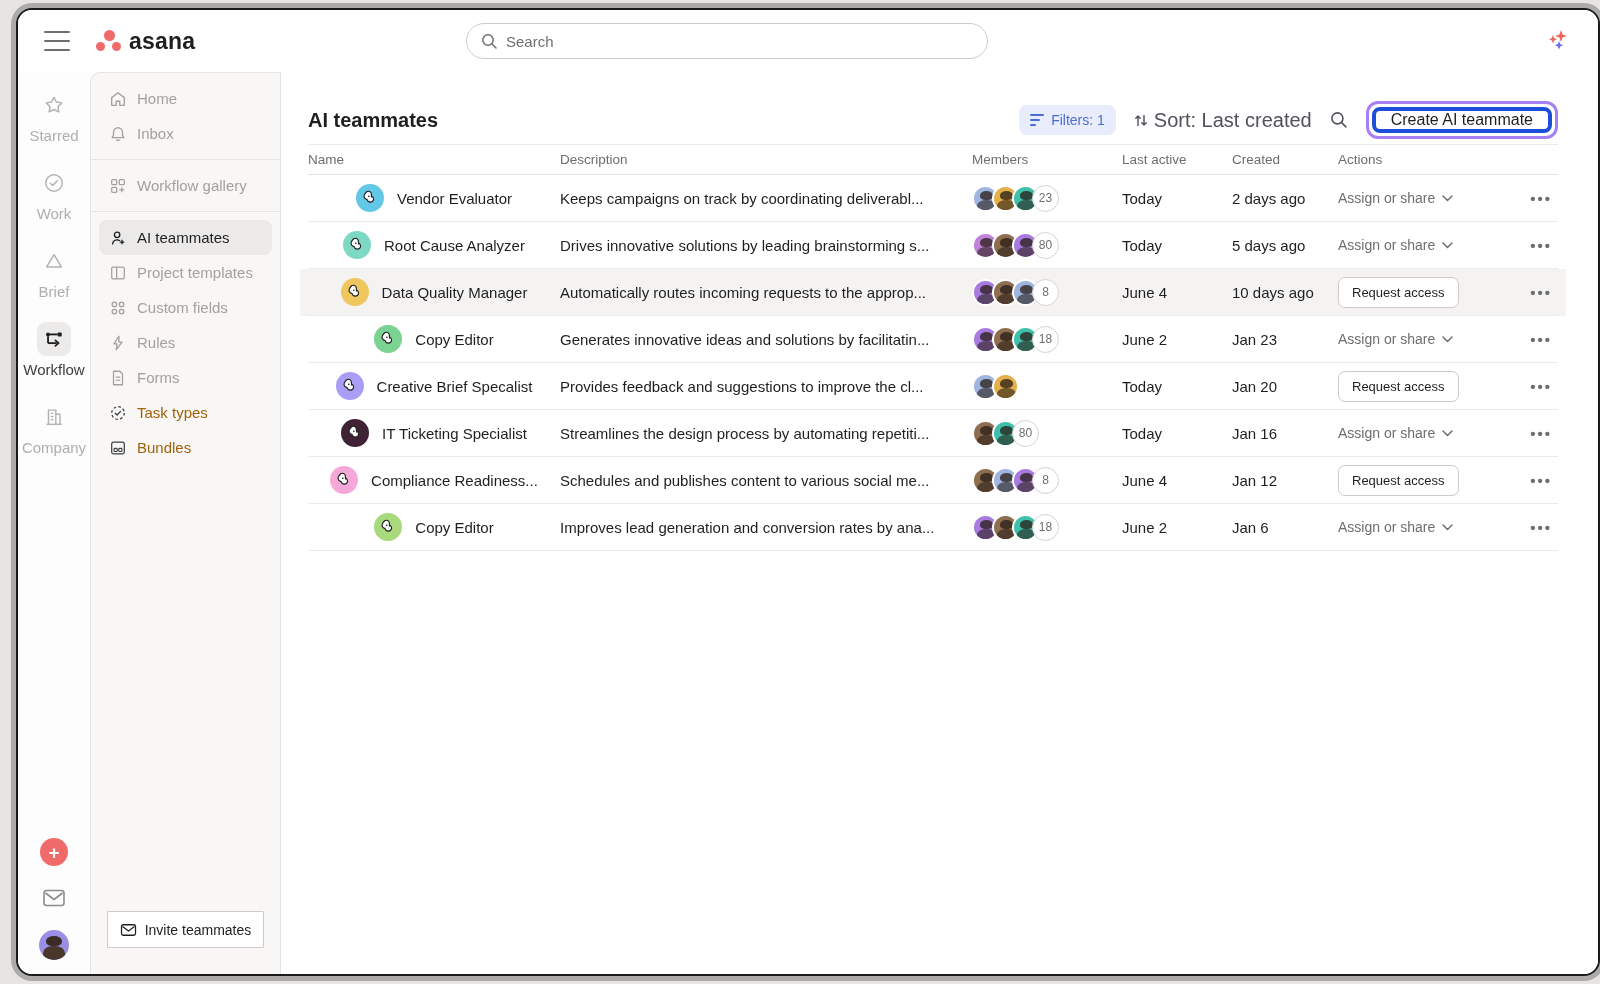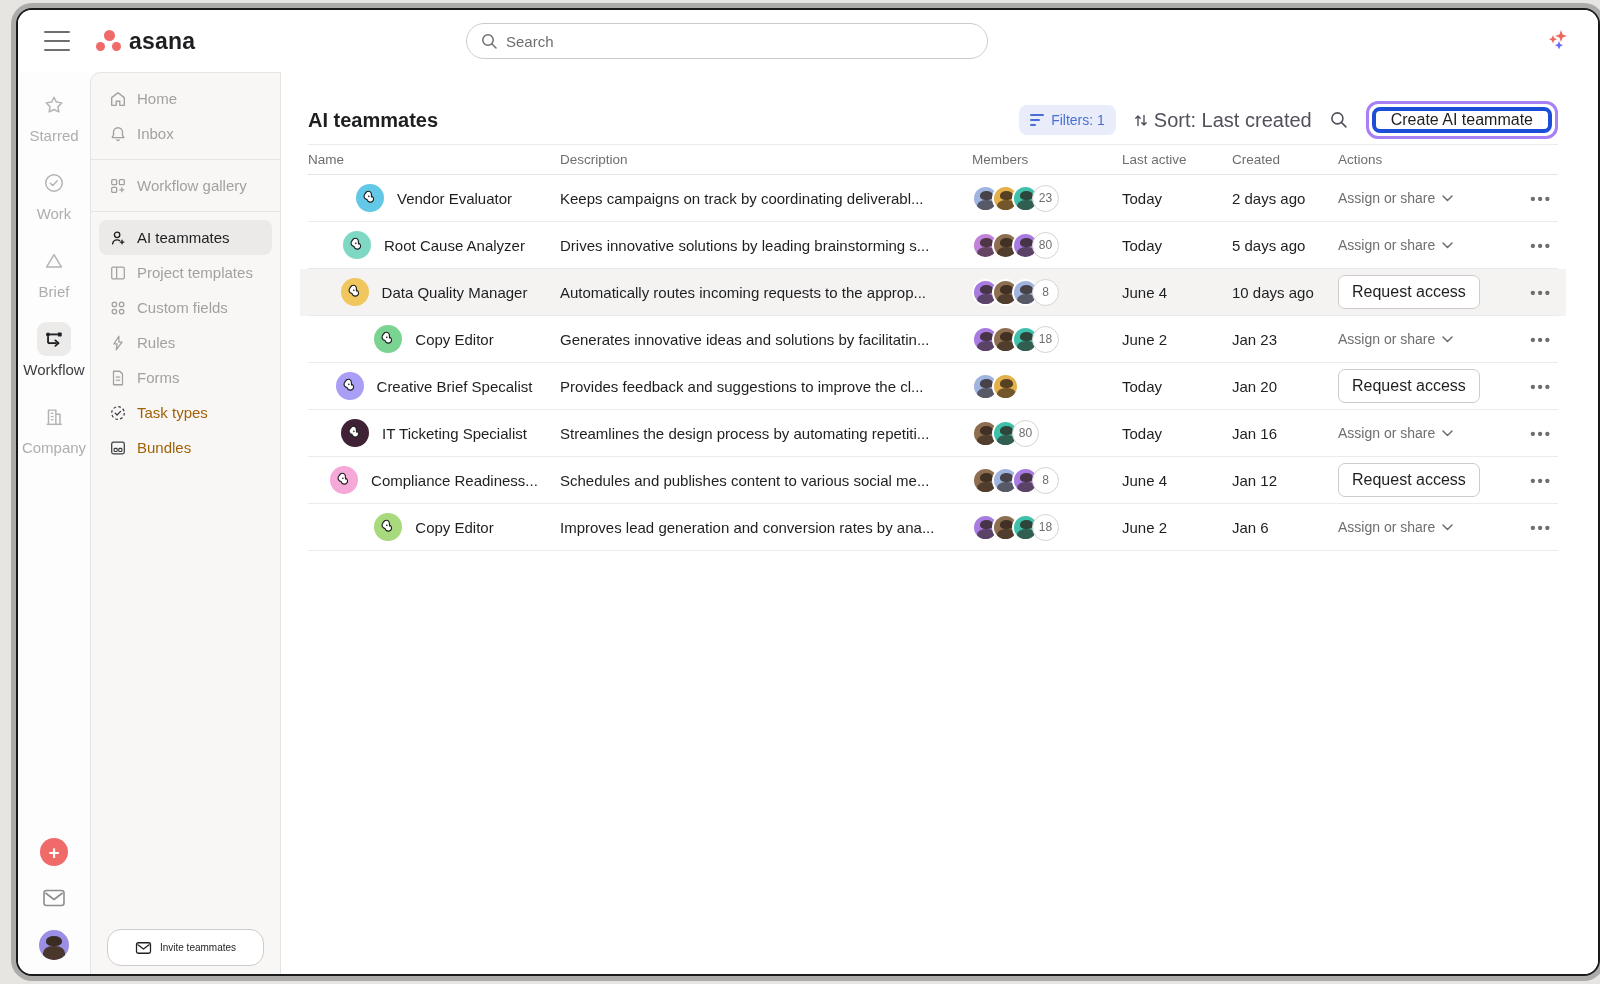--- a/index.html
+++ b/index.html
@@ -44,29 +44,29 @@
   .rail-item.active .rail-label { color:#3d3e40; }
   .rail-bottom { margin-top:auto; display:flex; flex-direction:column; align-items:center; gap:22px; }
   .plus-btn { width:28px; height:28px; border-radius:50%; background:#f06a6a; color:#fff; display:flex; align-items:center; justify-content:center; font-size:19px; font-weight:700; cursor:pointer; line-height:1; }
   .rail-avatar { width:30px; height:30px; border-radius:50%; background:#9a8fe4; overflow:hidden; position:relative; cursor:pointer; }
   .rail-avatar:after { content:""; position:absolute; left:7px; top:6px; width:16px; height:10px; background:#3a2c25; border-radius:50% 50% 40% 40%; }
   .rail-avatar:before { content:""; position:absolute; left:4px; top:16px; width:22px; height:16px; background:#4a372c; border-radius:45% 45% 0 0; }
   
   .sidebar {
     width:191px; flex:0 0 191px; background:#f8f7f6;
     border:1px solid #e6e4e2; border-bottom:none; border-radius:10px 0 0 0;
-    display:flex; flex-direction:column; padding:8px 0 8px;
+    display:flex; flex-direction:column; padding:8px 0 26px;
   }
   .side-item { display:flex; align-items:center; gap:10px; height:35px; padding:0 10px; margin:0 8px; border-radius:8px; font-size:15px; color:#a3a1a0; cursor:pointer; white-space:nowrap; }
   .side-item.dark { color:#a16207; }
   .side-item.active { background:#eceae8; color:#1e1f21; font-weight:500; }
   .side-divider { height:1px; background:#e6e4e2; margin:8px 0; }
   .invite-btn {
-    margin:auto 16px 0; height:37px; background:#fff; border:1px solid #cfcbca; border-radius:14px;
-    display:flex; align-items:center; justify-content:center; gap:8px; font-size:10px; color:#1e1f21; cursor:pointer;
+    margin:auto 16px 0; height:37px; background:#fff; border:1px solid #cfcbca; border-radius:1px;
+    display:flex; align-items:center; justify-content:center; gap:8px; font-size:14px; color:#1e1f21; cursor:pointer;
   }
   
   .main { flex:1; background:#fff; padding:0 40px 0 27px; overflow:hidden; }
   .main-header { display:flex; align-items:center; padding-top:24px; height:72px; }
   .page-title { font-size:20px; font-weight:600; color:#1e1f21; }
   .header-controls { margin-left:auto; display:flex; align-items:center; gap:18px; }
   .filters-pill { display:flex; align-items:center; gap:7px; background:#e9edfb; color:#4a6fd4; font-size:14px; padding:7px 11px; border-radius:8px; cursor:pointer; }
   .filter-lines { display:flex; flex-direction:column; gap:3px; }
   .filter-lines span { height:2px; background:#4a6fd4; border-radius:2px; }
   .filter-lines span:nth-child(1){ width:14px; } .filter-lines span:nth-child(2){ width:10px; } .filter-lines span:nth-child(3){ width:6px; }
@@ -82,21 +82,21 @@
   .name-cell { display:flex; align-items:center; gap:13px; overflow:hidden; white-space:nowrap;justify-content:center; }
   .bot-icon { width:28px; height:28px; border-radius:50%; flex:0 0 28px; display:flex; align-items:center; justify-content:center; }
   .desc-cell { white-space:nowrap; overflow:hidden; }
   .members-cell { display:flex; align-items:center; }
   .mavatar { width:27px; height:27px; border-radius:50%; border:2px solid #fff; position:relative; overflow:hidden; }
   .mavatar + .mavatar, .mcount { margin-left:-7px; }
   .mavatar:after { content:""; position:absolute; left:6px; top:4px; width:13px; height:9px; background:rgba(40,28,22,.75); border-radius:50% 50% 42% 42%; }
   .mavatar:before { content:""; position:absolute; left:3px; top:13px; width:19px; height:14px; background:rgba(40,28,22,.6); border-radius:45% 45% 0 0; }
   .mcount { width:27px; height:27px; border-radius:50%; background:#fff; border:1px solid #d6d3d1; color:#6d6e6f; font-size:12px; display:flex; align-items:center; justify-content:center; z-index:2; }
   .assign-ctl { display:flex; align-items:center; gap:7px; color:#6d6e6f; font-size:14px; cursor:pointer; white-space:nowrap; }
-  .request-btn { background:#fff; border:1px solid #cfcbca; border-radius:7px; padding:7px 13px; font-size:16px; color:#1e1f21; cursor:pointer; font-family:inherit; white-space:nowrap; }
+  .request-btn { background:#fff; border:1px solid #cfcbca; border-radius:7px; padding:7px 13px; font-size:13px; color:#1e1f21; cursor:pointer; font-family:inherit; white-space:nowrap; }
   .menu-cell { text-align:right; padding-right:6px; }
   .dots { color:#6d6e6f; font-size:15px; letter-spacing:2px; cursor:pointer; font-weight:700; }
   svg { display:block; }
 </style>
 </head>
 <body>
 
 <div class="window">
 
   <div class="topbar">

